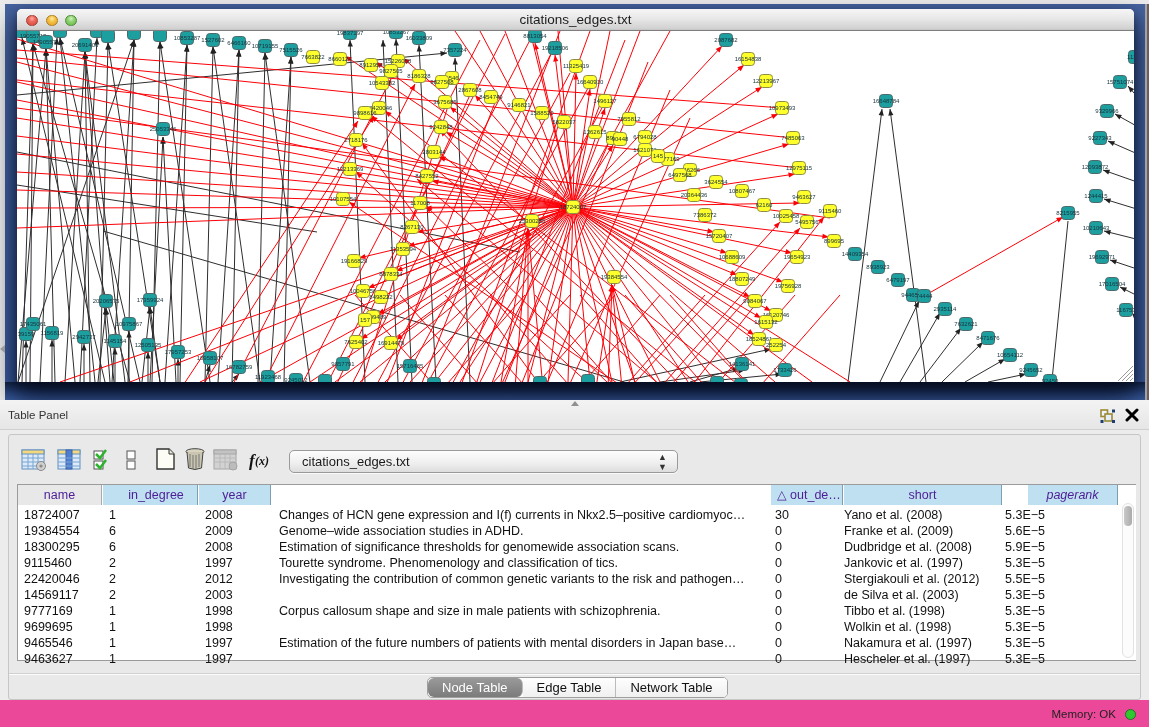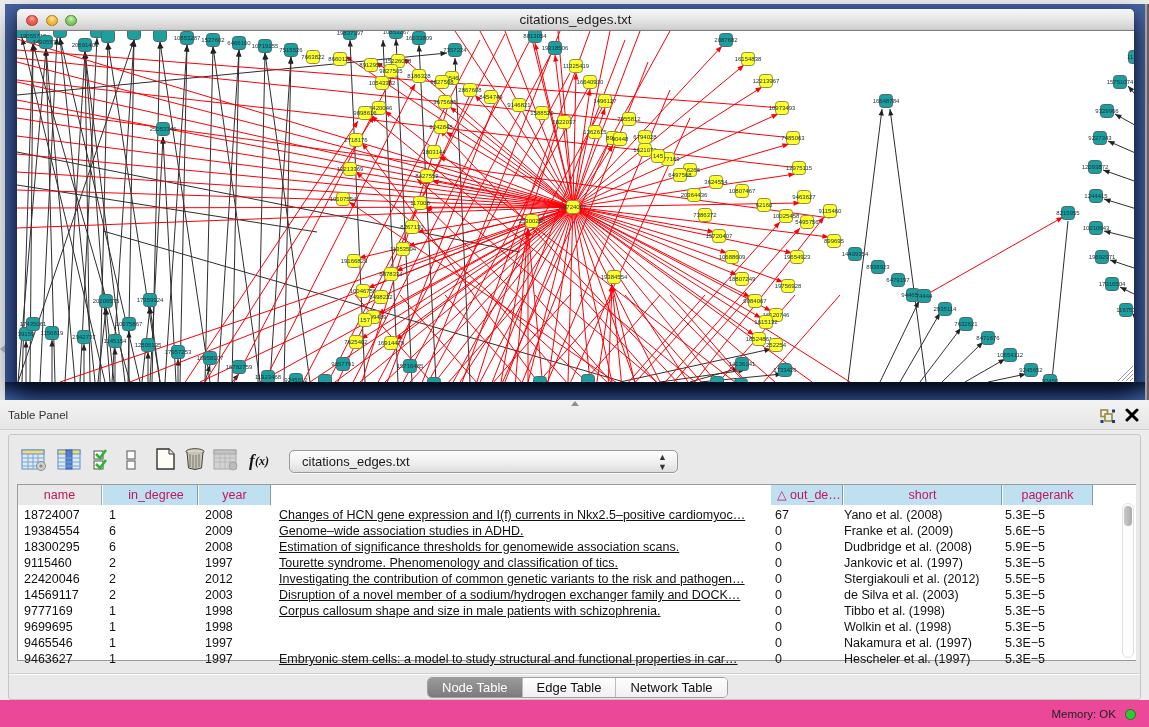--- a/index.html
+++ b/index.html
@@ -42,41 +42,41 @@
 #toolbar svg{position:absolute;top:12px;}
 #dropdown{position:absolute;left:280px;top:15px;width:389px;height:23px;border:1px solid #9a9a9a;
  border-radius:5px;background:linear-gradient(#fdfdfd,#eee 60%,#ddd);
  font-size:13px;color:#1a1a1a;line-height:21px;padding-left:12px;
  box-shadow:0 1px 1px rgba(255,255,255,.8);}
 #dropdown .ar{position:absolute;right:10px;top:1px;font-size:9px;color:#333;line-height:10px;}
 
 #tbl{position:absolute;left:8px;top:49px;width:1119px;height:177px;background:#fff;
  border:1px solid #9b9b9b;border-right:none;}
 .hdr{position:absolute;top:0;height:20px;background:#bfe0f0;border-right:1px solid #7f9fb0;
- font-size:12.5px;color:#be185d;text-align:center;line-height:20px;}
+ font-size:12.5px;color:#4c1d95;text-align:center;line-height:20px;}
 .tr{position:absolute;left:0;width:1117px;height:16px;font-size:12.5px;color:#111;
  white-space:nowrap;}
 .tr div{position:absolute;top:0;overflow:hidden;}
 .c0{left:6px;width:78px;}
 .c1{left:91px;width:96px;}
 .c2{left:187px;width:66px;}
-.c3{left:261px;width:492px;text-decoration:underline;}
+.c3{left:261px;width:492px;}
 .c4{left:757px;width:68px;}
 .c5{left:826px;width:158px;text-align:left;}
 .c6{left:987px;width:88px;}
 #vsb{position:absolute;right:6px;top:68px;width:12px;height:155px;background:#fcfcfc;
  border:1px solid #e2e2e2;border-radius:7px;}
 #vsb .th{position:absolute;left:1px;top:2px;width:8px;height:20px;background:linear-gradient(90deg,#c9c9c9,#ababab);border-radius:5px;}
 
 #tabsbar{position:absolute;left:0;top:228px;width:1131px;height:38px;}
 #seg{position:absolute;left:418px;top:14px;height:21px;border:1px solid #9f9f9f;border-radius:5px;
  overflow:hidden;display:flex;background:#fff;}
 #seg div{height:100%;line-height:20px;font-size:13px;padding:0 14px;color:#111;
  background:linear-gradient(#fefefe,#f0f0f0);border-right:1px solid #bbb;}
-#seg div.sel{background:linear-gradient(#9a9a9a,#7b7b7b);color:#fff;}
+#seg div.sel{background:linear-gradient(#9a9a9a,#7b7b7b);color:#fff;border-radius:6px;}
 #seg div:last-child{border-right:none;}
 #status{position:absolute;left:0;top:700px;width:1149px;height:27px;background:#ec4899;}
 #status .m{position:absolute;right:33px;top:8px;font-size:11.5px;color:#222;}
 #status .g{position:absolute;right:13px;top:9px;width:11px;height:11px;border-radius:50%;
  background:#2fc92f;border:1.5px solid #2a6b2a;}
 </style></head><body>
 <div id="root">
 <div id="bluepanel">
  <div id="shadowband"></div>
       <div id="netwin">
@@ -803,27 +803,27 @@
             </g>
           </svg>
    <div id="dropdown">citations_edges.txt<div class="ar">▲<br>▼</div></div>
   </div>
   <div id="tbl">
    <div class="hdr" style="left:0;width:84px;background:#e8e8e8;border-right:1px solid #aaa;">name</div>
    <div class="hdr" style="left:85px;width:95px;padding-left:12px;">in_degree</div>
    <div class="hdr" style="left:181px;width:72px;">year</div>
    <div class="hdr" style="left:753px;width:72px;text-align:left;padding-left:6px;">△ out_de…</div>
    <div class="hdr" style="left:826px;width:158px;">short</div>
-   <div class="hdr" style="left:985px;width:90px;">pagerank</div>
+   <div class="hdr" style="left:1010px;width:90px;font-style:italic;">pagerank</div>
    <div class="tr" style="top:23px">
             <div class="c0">18724007</div>
             <div class="c1">1</div>
             <div class="c2">2008</div>
             <div class="c3">Changes of HCN gene expression and I(f) currents in Nkx2.5–positive cardiomyoc…</div>
-            <div class="c4">67</div>
+            <div class="c4">30</div>
             <div class="c5">Yano et al. (2008)</div>
             <div class="c6">5.3E−5</div>
           </div>
           <div class="tr" style="top:39px">
             <div class="c0">19384554</div>
             <div class="c1">6</div>
             <div class="c2">2009</div>
             <div class="c3">Genome–wide association studies in ADHD.</div>
             <div class="c4">0</div>
             <div class="c5">Franke et al. (2009)</div>
@@ -853,21 +853,20 @@
             <div class="c2">2012</div>
             <div class="c3">Investigating the contribution of common genetic variants to the risk and pathogen…</div>
             <div class="c4">0</div>
             <div class="c5">Stergiakouli et al. (2012)</div>
             <div class="c6">5.5E−5</div>
           </div>
           <div class="tr" style="top:103px">
             <div class="c0">14569117</div>
             <div class="c1">2</div>
             <div class="c2">2003</div>
-            <div class="c3">Disruption of a novel member of a sodium/hydrogen exchanger family and DOCK…</div>
             <div class="c4">0</div>
             <div class="c5">de Silva et al. (2003)</div>
             <div class="c6">5.3E−5</div>
           </div>
           <div class="tr" style="top:119px">
             <div class="c0">9777169</div>
             <div class="c1">1</div>
             <div class="c2">1998</div>
             <div class="c3">Corpus callosum shape and size in male patients with schizophrenia.</div>
             <div class="c4">0</div>
@@ -879,29 +878,29 @@
             <div class="c1">1</div>
             <div class="c2">1998</div>
             <div class="c4">0</div>
             <div class="c5">Wolkin et al. (1998)</div>
             <div class="c6">5.3E−5</div>
           </div>
           <div class="tr" style="top:151px">
             <div class="c0">9465546</div>
             <div class="c1">1</div>
             <div class="c2">1997</div>
+            <div class="c3">Estimation of the future numbers of patients with mental disorders in Japan base…</div>
             <div class="c4">0</div>
             <div class="c5">Nakamura et al. (1997)</div>
             <div class="c6">5.3E−5</div>
           </div>
           <div class="tr" style="top:167px">
             <div class="c0">9463627</div>
             <div class="c1">1</div>
             <div class="c2">1997</div>
-            <div class="c3">Embryonic stem cells: a model to study structural and functional properties in car…</div>
             <div class="c4">0</div>
             <div class="c5">Hescheler et al. (1997)</div>
             <div class="c6">5.3E−5</div>
           </div>
   </div>
   <div id="vsb">
           <div class="th"></div>
         </div>
   <div id="tabsbar">
    <div style="position:absolute;left:0;top:10px;width:100%;height:2px;border-top:1px solid #d0d0d0;border-bottom:1px solid #fcfcfc;"></div>

